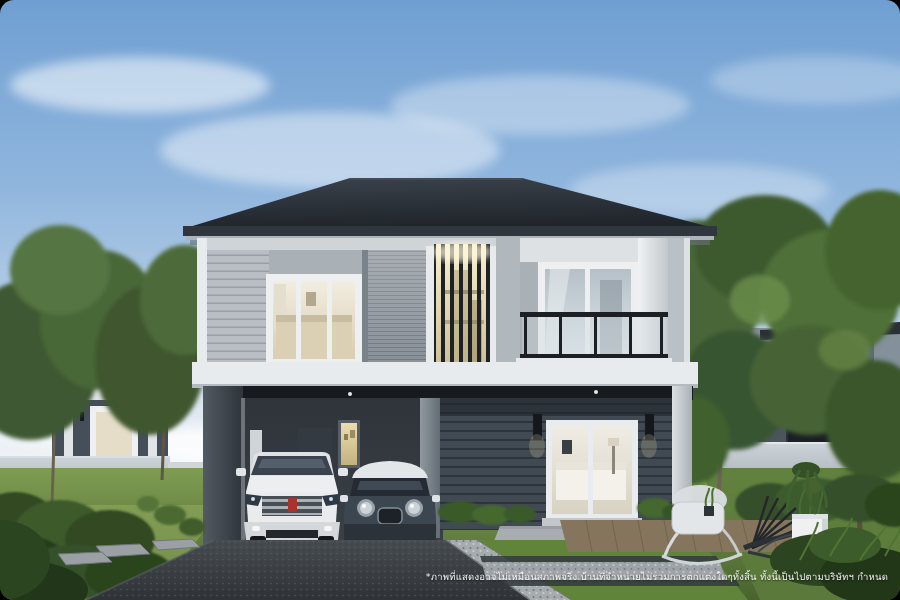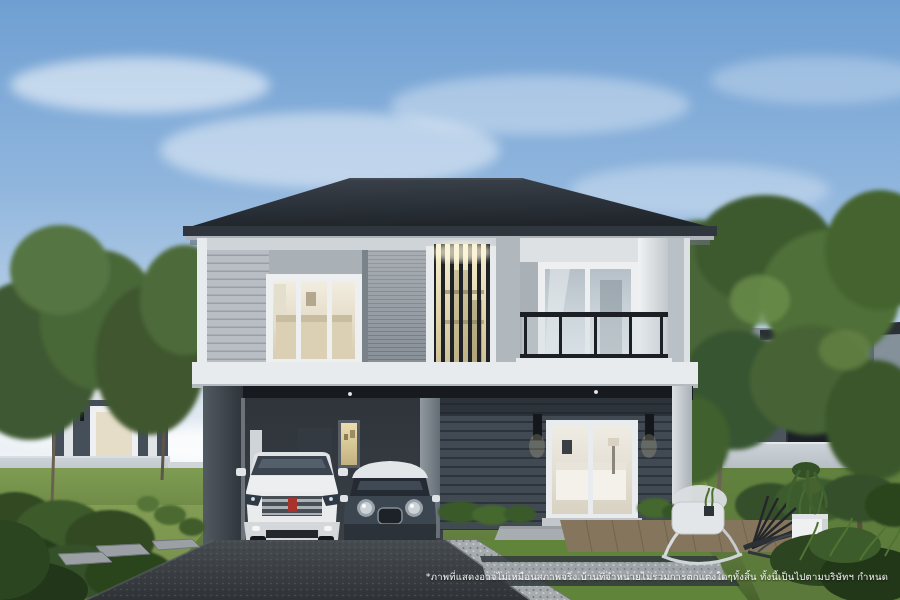--- a/index.html
+++ b/index.html
@@ -1,16 +1,16 @@
 <!DOCTYPE html>
 <html style="--sky_top: #6f9fd2; --sky_horizon: #e7edf1; --roof: #272c33; --trim_white: #e8ebed; --siding_light: #b8bec4; --wall_dark: #414a53; --warm_light: #e6d9ae; --lawn_green: #6c8a47; --hedge_green: #3c5427; --driveway_asphalt: #3a3f44; --gravel: #a6abae; --deck_wood: #84755c; --car_suv_white: #e9ebed; --car_mini_dark: #3c4650; --car_mini_roof: #e3e6e8; --railing_black: #1c2024; --badge_red: #a8322c; --disclaimer_text: #ffffff;"><head>
 <meta charset="utf-8">
 <style>
   html,body{margin:0;padding:0;background:#000;}
-  #stage{position:relative;width:900px;height:600px;overflow:hidden;font-family:"DejaVu Sans",sans-serif;}
+  #stage{position:relative;width:900px;height:600px;overflow:hidden;font-family:"DejaVu Sans",sans-serif;border-radius:14px;}
   #stage svg{display:block;}
   .c-trim{fill:var(--trim_white,#e8ebed);}
   .c-rail{fill:var(--railing_black,#1c2024);}
   #disclaimer{
     position:absolute;right:12px;top:571px;
     font-size:9.5px;line-height:11px;color:var(--disclaimer_text,#ffffff);
     opacity:.95;letter-spacing:.2px;white-space:nowrap;
     text-shadow:0 1px 2px rgba(0,0,0,.65);
     font-family:"DejaVu Sans",sans-serif;
   }

